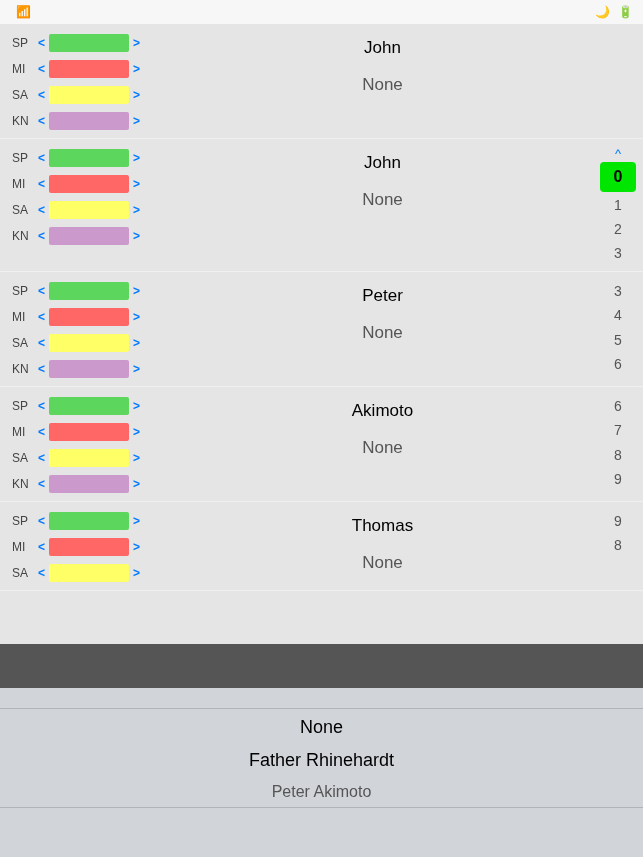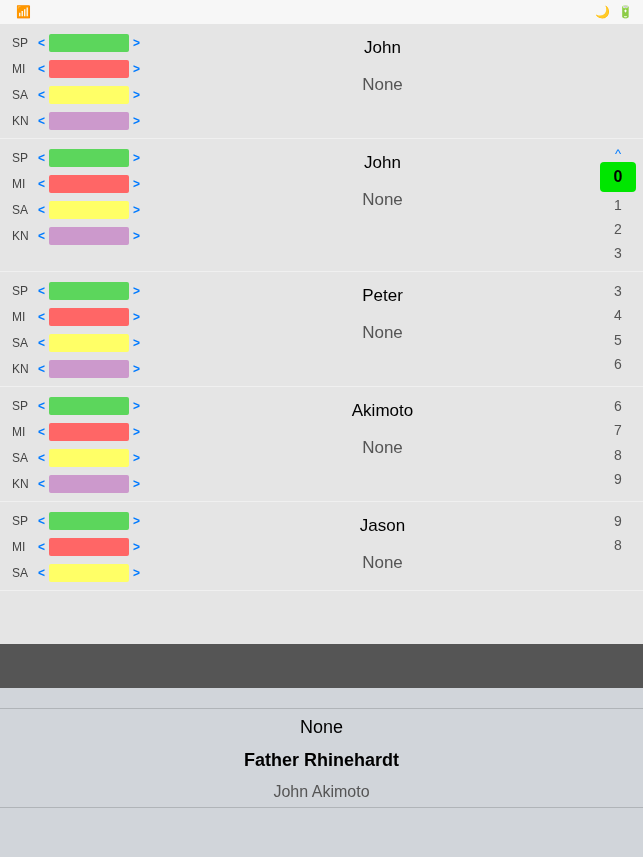--- a/index.html
+++ b/index.html
@@ -168,21 +168,21 @@
       margin-bottom: 2px;
     }
     .picker-item {
       font-size: 18px;
       color: #000;
       padding: 6px 0;
       text-align: center;
       width: 100%;
     }
     .picker-item.bold {
-      font-weight: 700;
+      font-weight: 400;
     }
     .picker-item.dim {
       color: #555;
       font-size: 16px;
     }
   </style>
 </head>
 <body>
 
 <div class="status-bar">
@@ -362,36 +362,36 @@
           <span class="arrow-btn">&gt;</span>
         </div>
         <div class="slider-row">
           <span class="slider-label">SA</span>
           <span class="arrow-btn">&lt;</span>
           <div class="color-bar" style="background: rgb(255, 255, 102);"></div>
           <span class="arrow-btn">&gt;</span>
         </div>
       </div>
       <div class="person-info">
-        <div class="person-name">Jason</div>
+        <div class="person-name">Thomas</div>
         <div class="person-sub">None</div>
       </div>
       <div class="number-col">
         <div class="num-item">9</div>
         <div class="num-item">8</div>
       </div>
     </div>
   </div>
 
 <div class="bottom-toolbar">
   <span class="done-btn"></span>
 </div>
 
 <div class="picker-area" id="picker-area">
   <div class="picker-select-label"></div>
   <div class="picker-divider"></div>
   <div id="picker-items-container" style="width:100%; text-align:center;">
       <div class="picker-item">None</div>
       <div class="picker-item bold">Father Rhinehardt</div>
-      <div class="picker-item dim">John Akimoto</div>
+      <div class="picker-item dim">Peter Akimoto</div>
     </div>
   <div class="picker-divider"></div>
 </div>
 
 </body></html>

